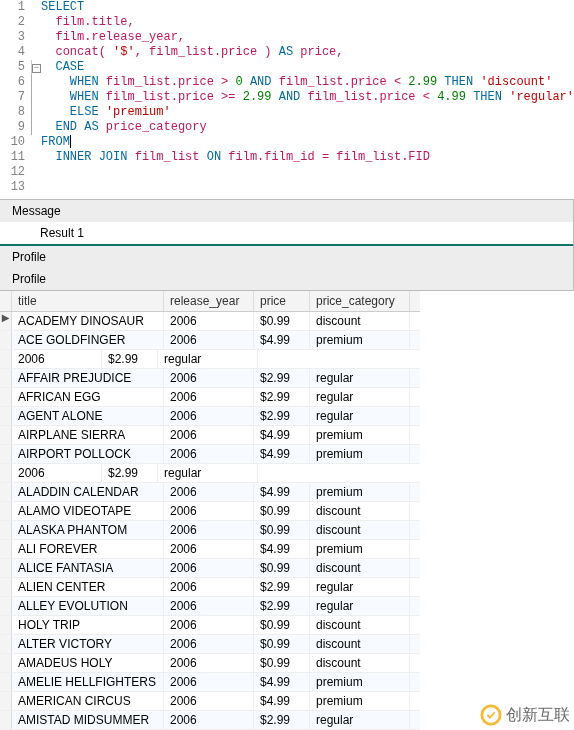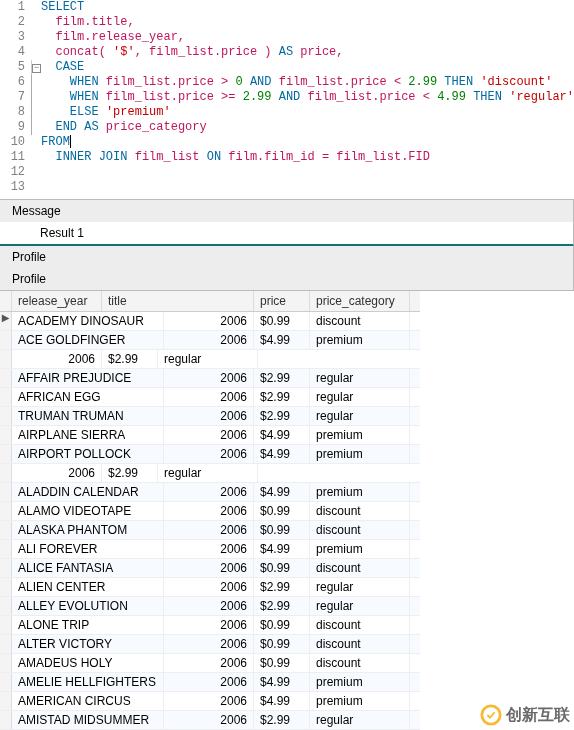--- a/index.html
+++ b/index.html
@@ -21,24 +21,24 @@
 .tab { padding: 4px 12px; border-right: 1px solid #bbb; background: #ededed; cursor: pointer; font-size: 12px; }
 .tab.active { background: #fff; border-bottom: 3px solid #0f766e; margin-bottom: -1px; padding-left: 40px; }
 .grid { font-family: Tahoma, Arial, sans-serif; font-size: 12px; width: 420px; }
 .ghead { display: flex; background: #f4f4f4; border-bottom: 1px solid #ccc; }
 .ghead .gc { padding: 3px 6px; border-right: 1px solid #ddd; color: #333; }
 .grow { display: flex; border-bottom: 1px solid #eee; }
 .grow:nth-child(even) { background: #f7fbff; }
 .grow .gc { padding: 2px 6px; border-right: 1px solid #eee; overflow: hidden; white-space: nowrap; }
 .rowmark { width: 12px; border-right: 1px solid #ddd; background: #f4f4f4; text-align: center; color: #555; font-size: 10px; }
 .c-title { width: 152px; }
-.c-year { width: 90px; text-align: right; }
+.c-year { width: 90px; text-align: left; }
 .c-price { width: 56px; }
 .c-cat { width: 100px; }
-.watermark { position: absolute; right: 4px; bottom: 4px; opacity: 0.8; display: flex; align-items: center; font-family: "Microsoft YaHei", Arial, sans-serif; font-size: 16px; color: #444; font-weight: bold; }
+.watermark { position: absolute; right: 4px; bottom: 4px; opacity: 0.8; display: flex; align-items: center; font-family: "Microsoft YaHei", Arial, sans-serif; font-size: 16px; color: #444; }
 .watermark .wicon { width: 22px; height: 22px; margin-right: 4px; }
 </style>
 </head>
 <body>
 
 <div class="editor">
   <div class="gutter">
       <div class="ln">1</div>
       <div class="ln">2</div>
       <div class="ln">3</div>
@@ -87,22 +87,22 @@
 <div class="tabs">
     <div class="tab">Message</div>
     <div class="tab active">Result 1</div>
     <div class="tab">Profile</div>
     <div class="tab">Profile</div>
   </div>
 
 <div class="grid">
   <div class="ghead">
     <div class="rowmark"></div>
+    <div class="gc c-title">title</div>
     <div class="gc c-year" style="text-align:left">release_year</div>
-    <div class="gc c-title">title</div>
     <div class="gc c-price">price</div>
     <div class="gc c-cat">price_category</div>
   </div>
   <div class="gbody">
       <div class="grow">
         <div class="rowmark">▶</div>
         <div class="gc c-title">ACADEMY DINOSAUR</div>
         <div class="gc c-year">2006</div>
         <div class="gc c-price">$0.99</div>
         <div class="gc c-cat">discount</div>
@@ -129,21 +129,21 @@
       </div>
       <div class="grow">
         <div class="rowmark"></div>
         <div class="gc c-title">AFRICAN EGG</div>
         <div class="gc c-year">2006</div>
         <div class="gc c-price">$2.99</div>
         <div class="gc c-cat">regular</div>
       </div>
       <div class="grow">
         <div class="rowmark"></div>
-        <div class="gc c-title">TRUMAN TRUMAN</div>
+        <div class="gc c-title">AGENT ALONE</div>
         <div class="gc c-year">2006</div>
         <div class="gc c-price">$2.99</div>
         <div class="gc c-cat">regular</div>
       </div>
       <div class="grow">
         <div class="rowmark"></div>
         <div class="gc c-title">AIRPLANE SIERRA</div>
         <div class="gc c-year">2006</div>
         <div class="gc c-price">$4.99</div>
         <div class="gc c-cat">premium</div>
@@ -205,21 +205,21 @@
       </div>
       <div class="grow">
         <div class="rowmark"></div>
         <div class="gc c-title">ALLEY EVOLUTION</div>
         <div class="gc c-year">2006</div>
         <div class="gc c-price">$2.99</div>
         <div class="gc c-cat">regular</div>
       </div>
       <div class="grow">
         <div class="rowmark"></div>
-        <div class="gc c-title">ALONE TRIP</div>
+        <div class="gc c-title">HOLY TRIP</div>
         <div class="gc c-year">2006</div>
         <div class="gc c-price">$0.99</div>
         <div class="gc c-cat">discount</div>
       </div>
       <div class="grow">
         <div class="rowmark"></div>
         <div class="gc c-title">ALTER VICTORY</div>
         <div class="gc c-year">2006</div>
         <div class="gc c-price">$0.99</div>
         <div class="gc c-cat">discount</div>

